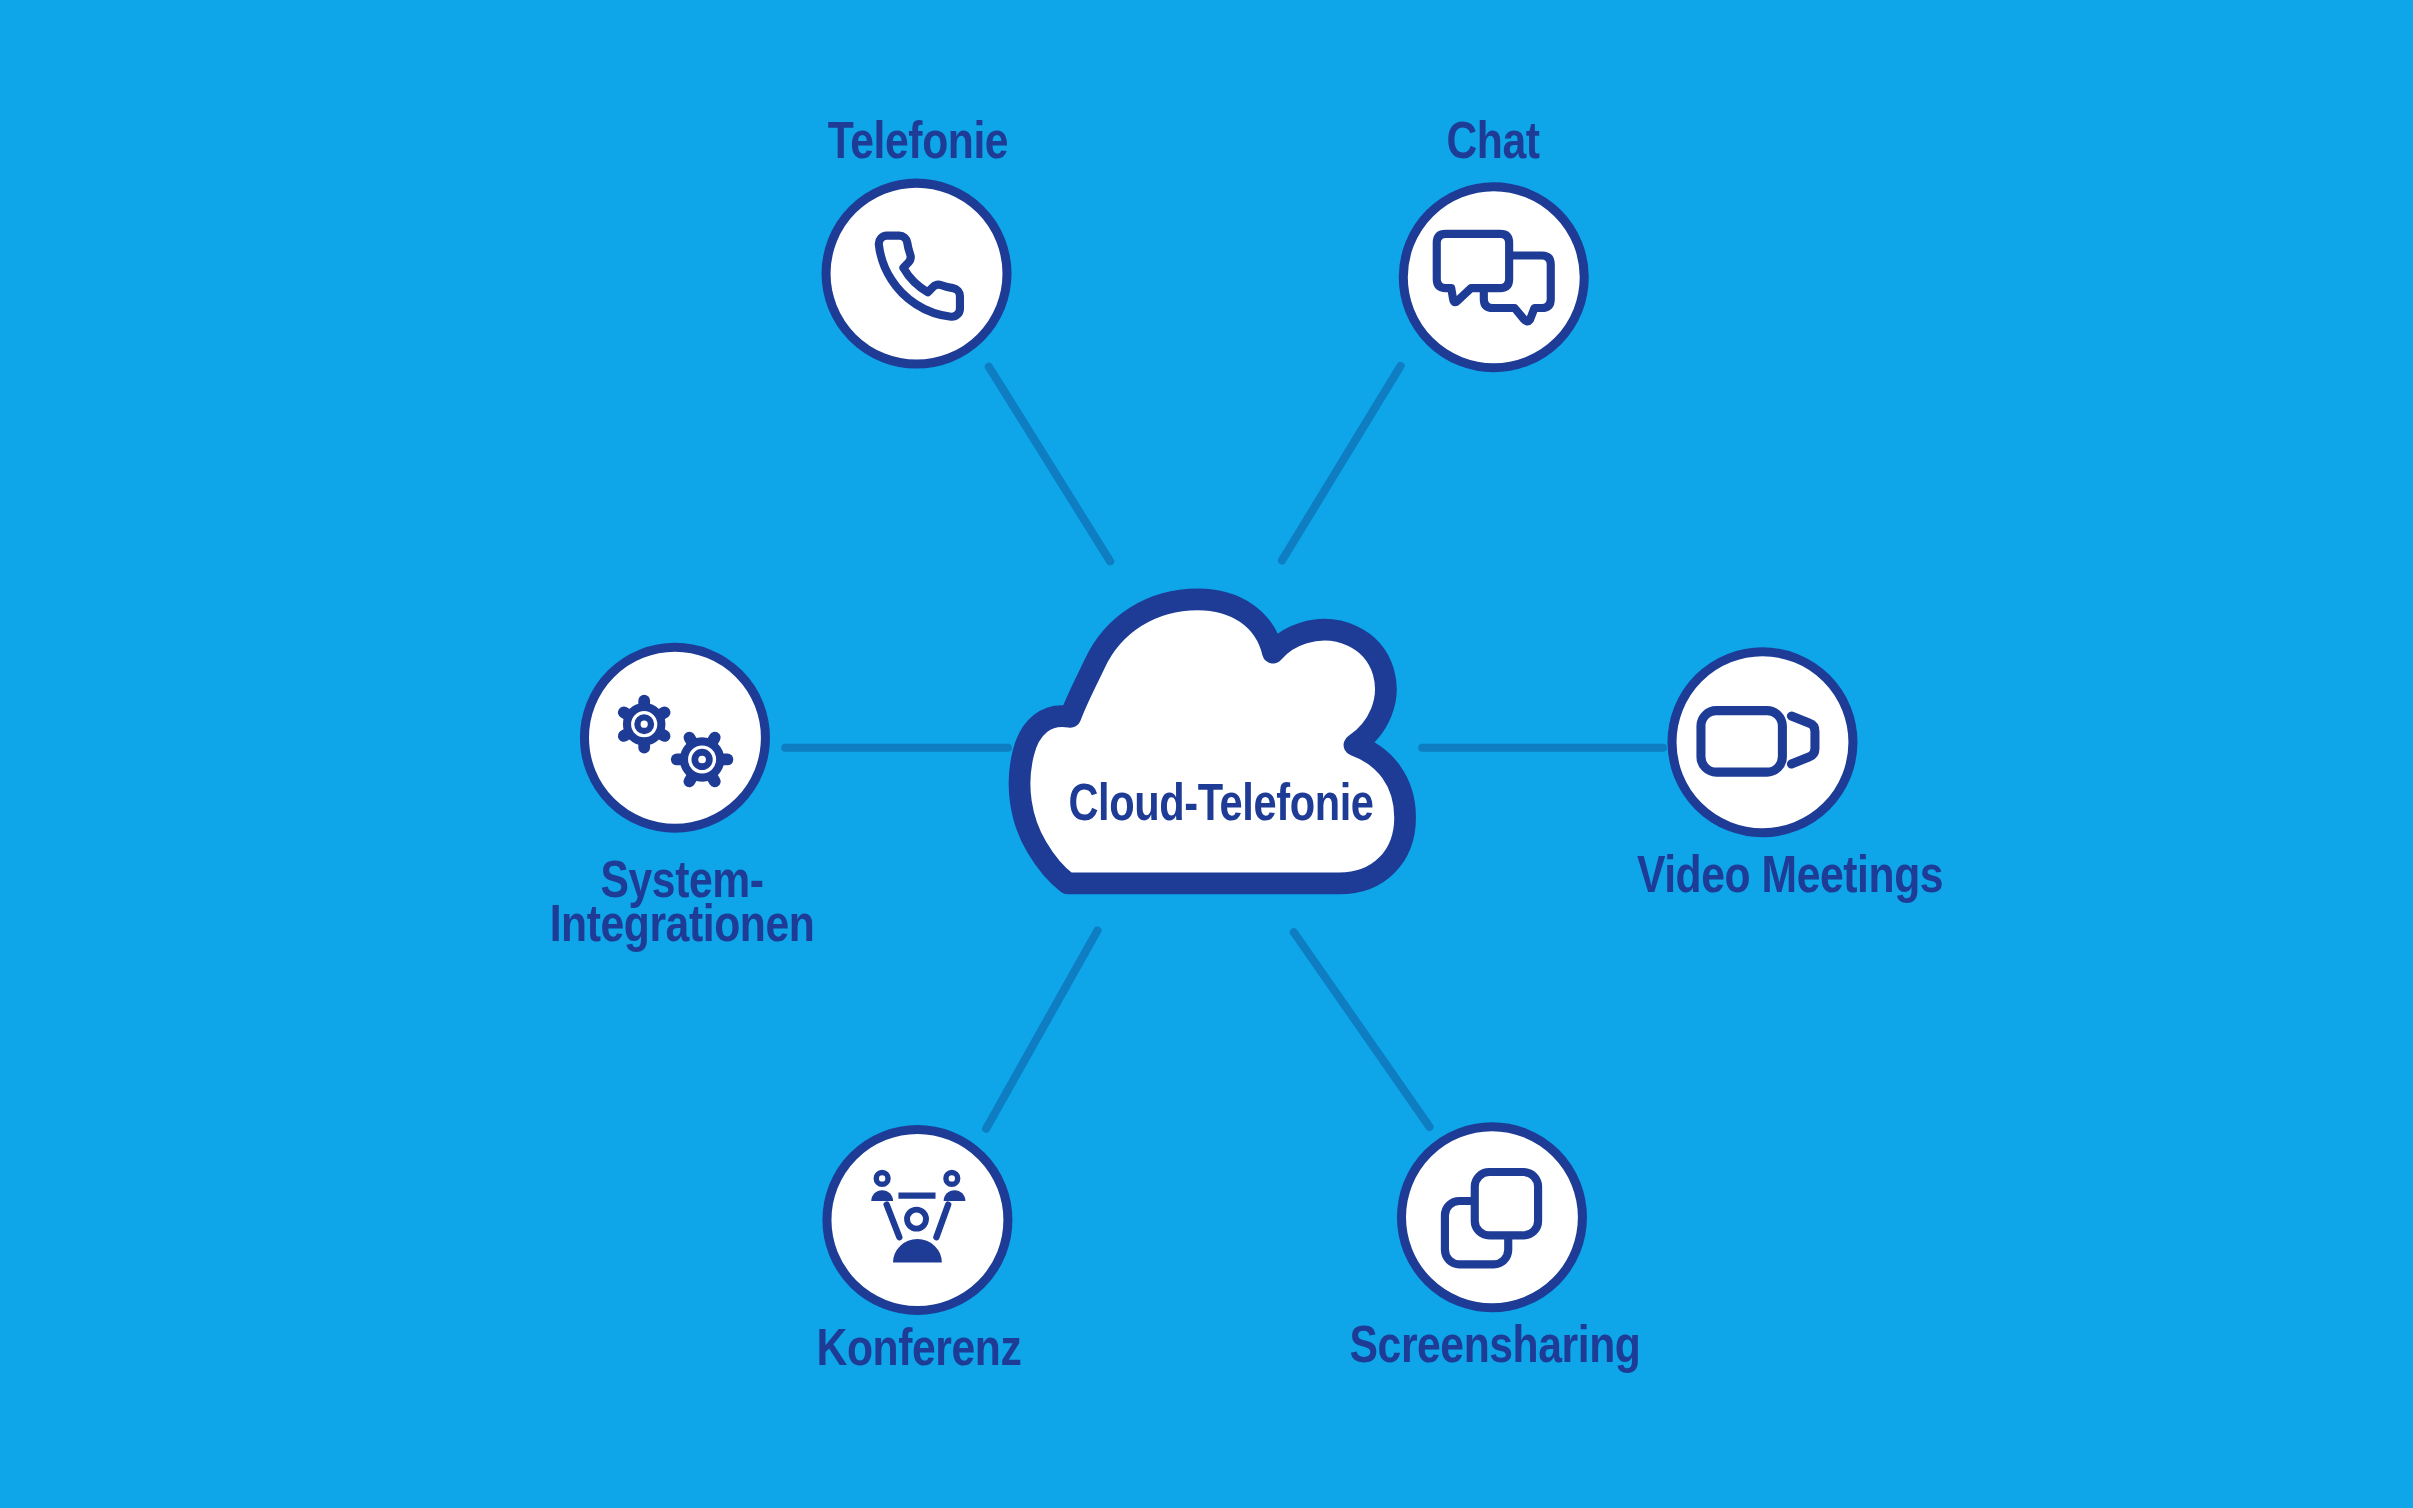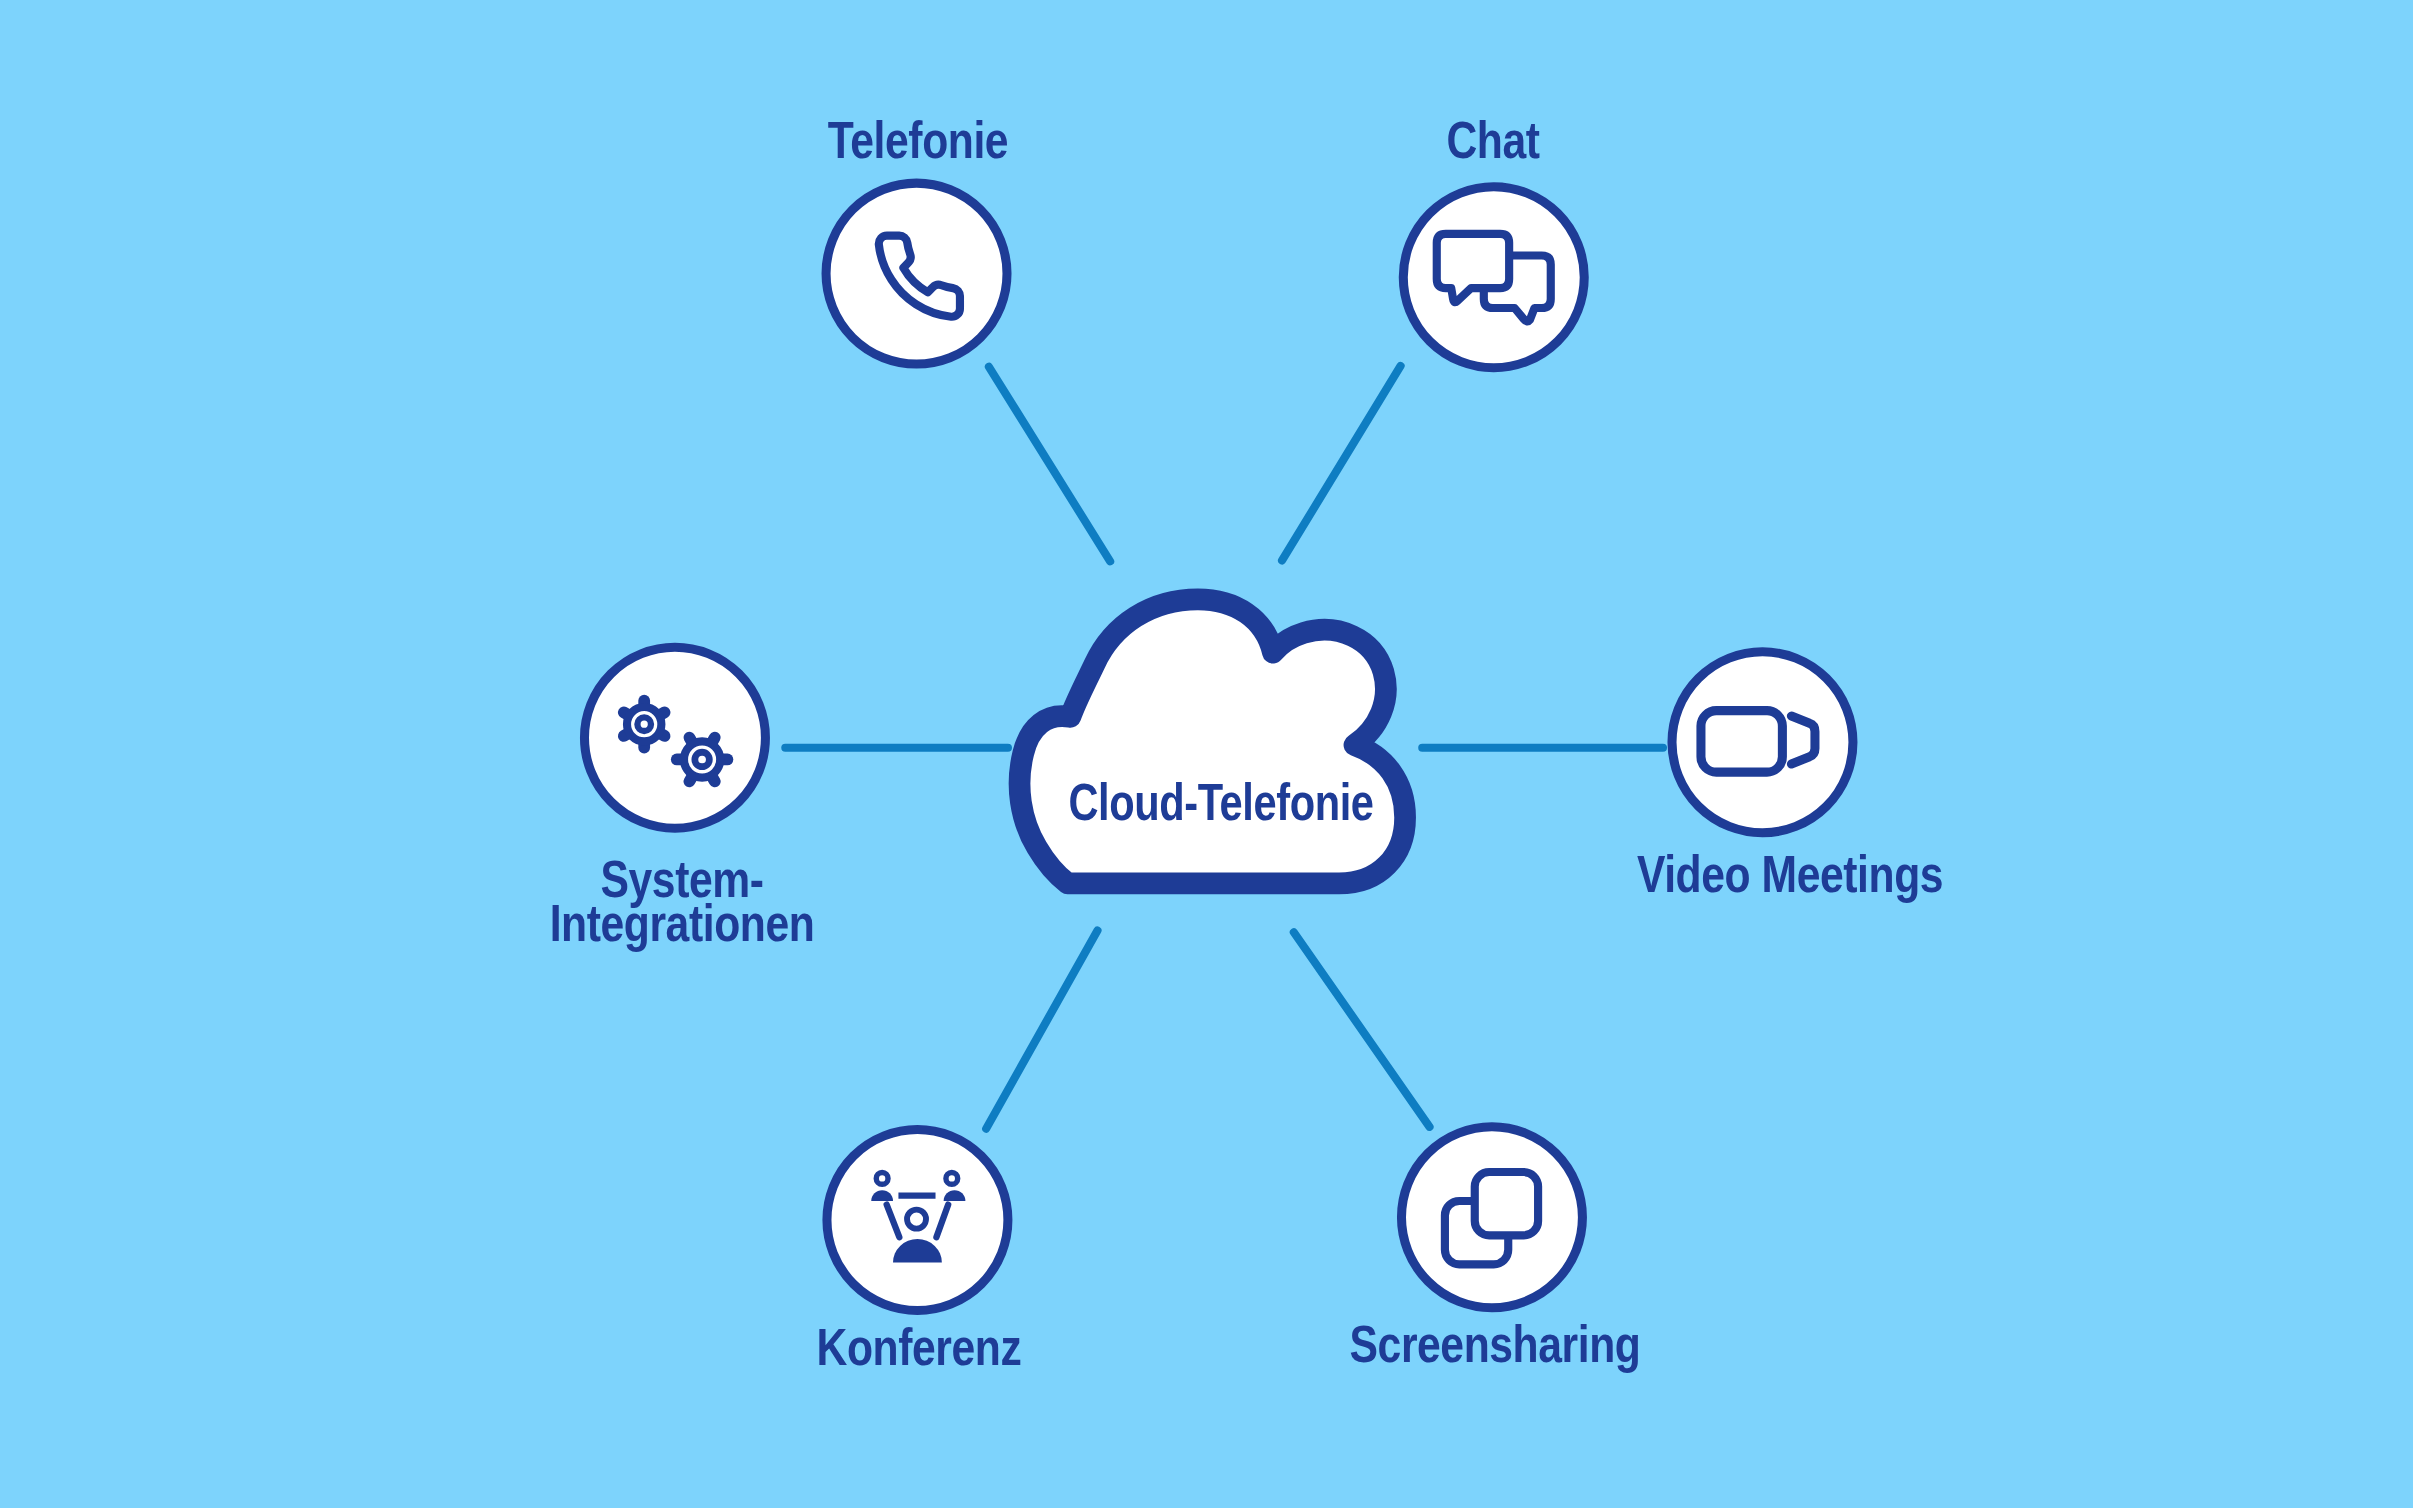--- a/index.html
+++ b/index.html
@@ -1,19 +1,19 @@
 <!DOCTYPE html>
 <html style="font-size:14.5px"><head>
 <meta charset="utf-8">
 <style>
   html,body{margin:0;padding:0;background:#ffffff;}
   .canvas{
     position:relative;
     width:2413px;height:1509px;
-    background:#7dd3fc;
+    background:#0ea5e9;
     overflow:hidden;
     font-family:"Liberation Sans", sans-serif;
   }
   .gfx{position:absolute;left:0;top:0;}
   .label{
     position:absolute;
     color:#1e3c96;
     font-weight:700;
     font-size:52px;
     line-height:45px;

